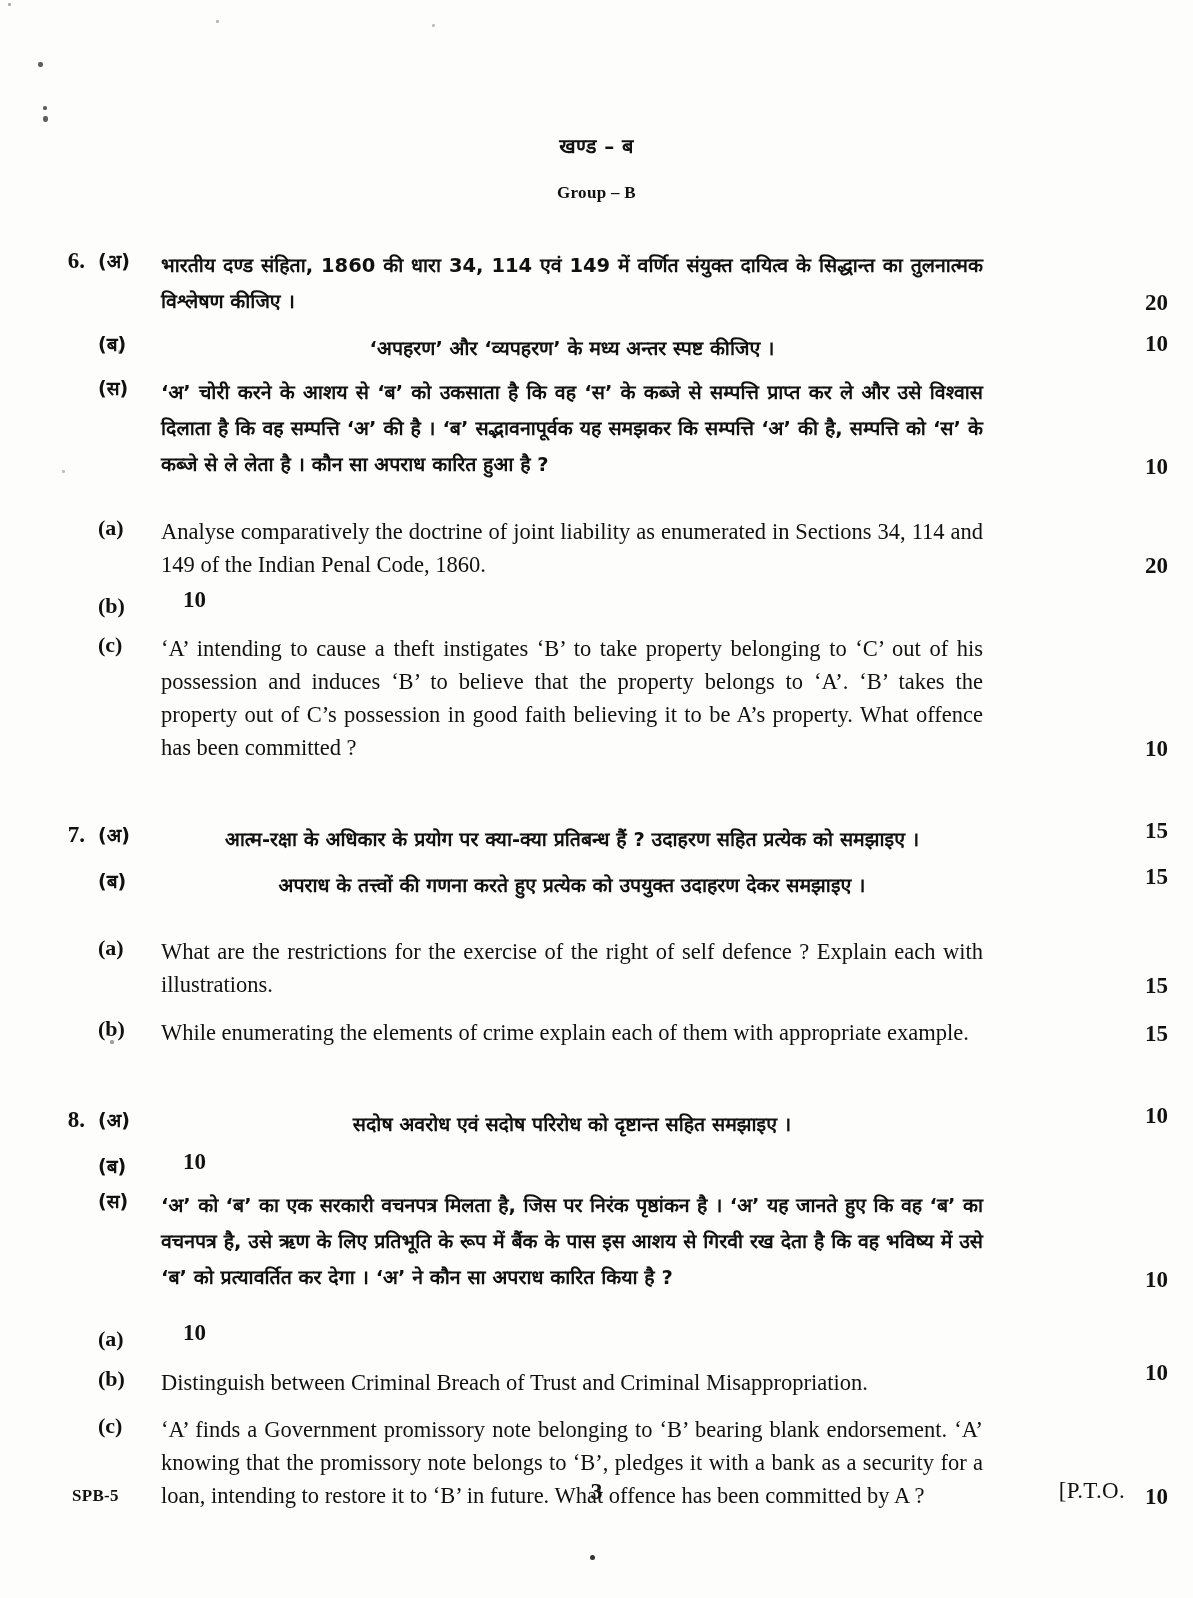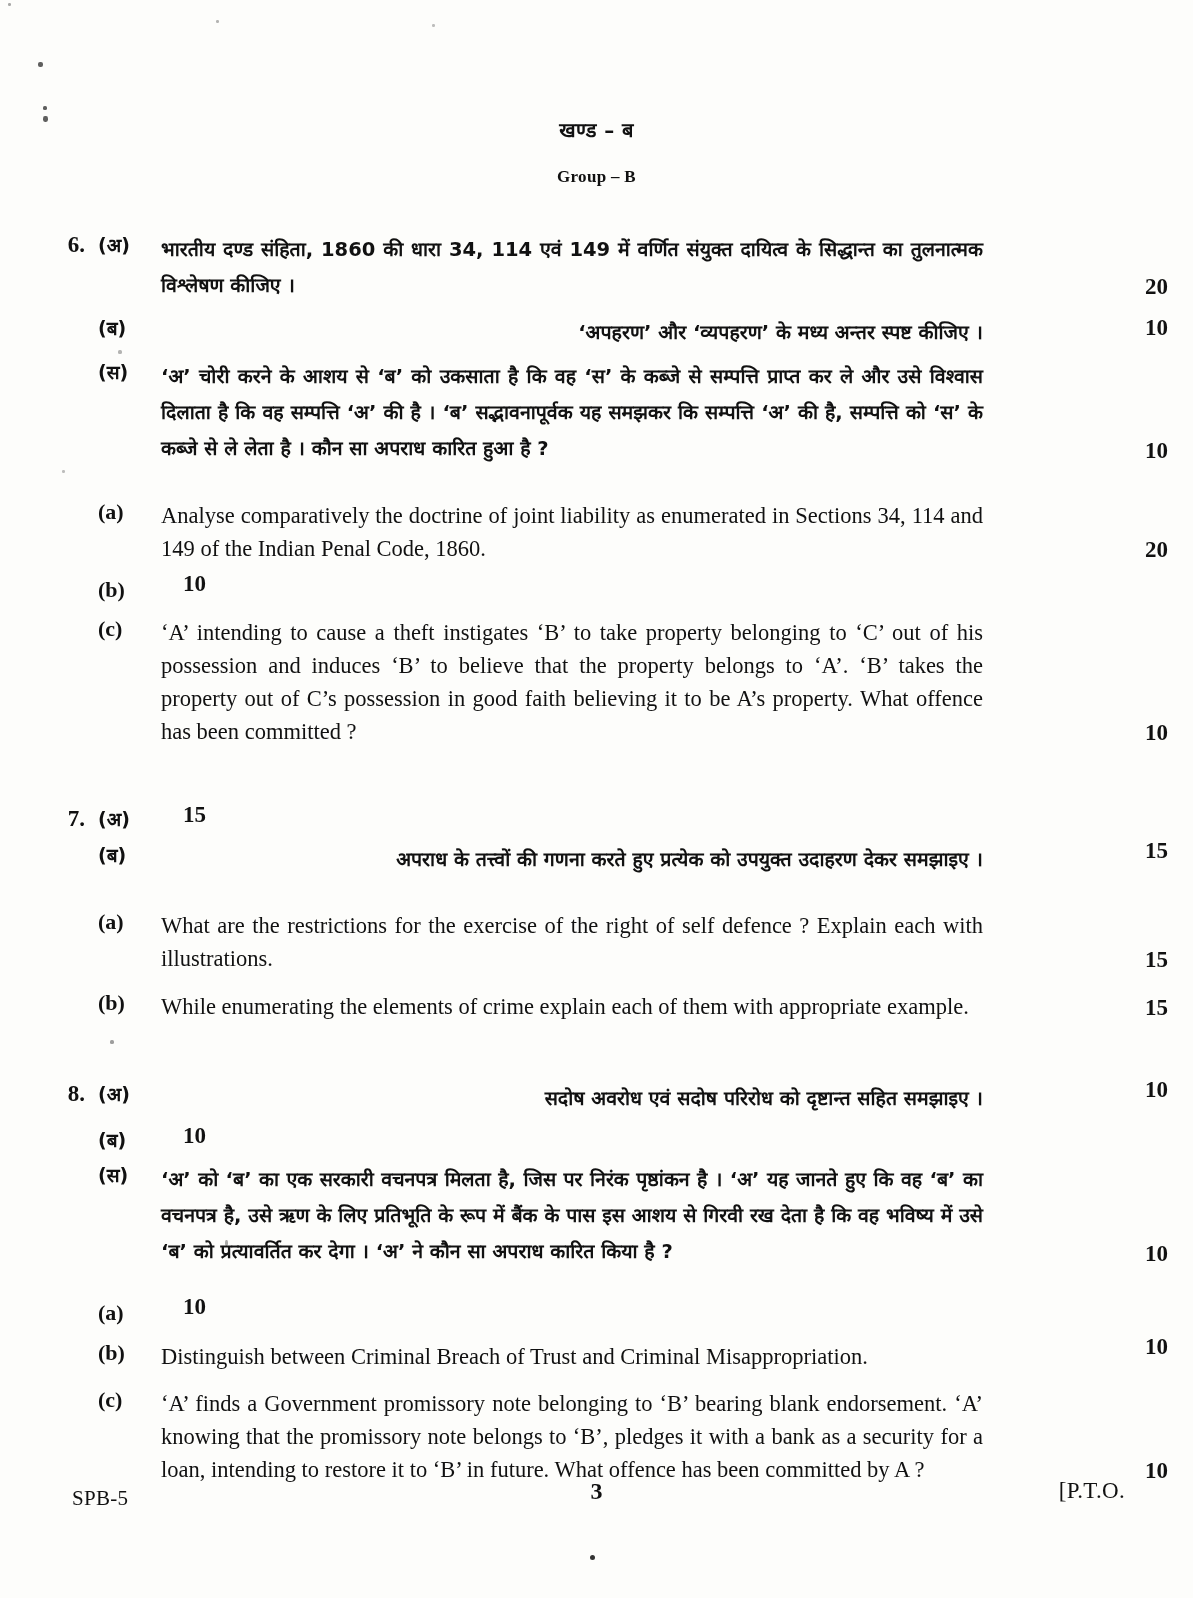--- a/index.html
+++ b/index.html
@@ -21,21 +21,21 @@
   .speck {
     position: absolute;
     background: #2a2a2a;
     border-radius: 40%;
     opacity: .75;
   }
 
   .content {
     position: absolute;
     left: 0;
-    top: 0;
+    top: 16px;
     width: 1193px;
   }
 
   
   .group-head {
     text-align: center;
     margin-top: 118px;
   }
   .group-head .hi {
     font-family: "DejaVu Sans", "Liberation Sans", sans-serif;
@@ -109,36 +109,36 @@
 
   .body-hi {
     font-family: "DejaVu Sans", "Liberation Sans", sans-serif;
     font-size: 19.5px;
     line-height: 36px;
     text-align: justify;
     text-justify: inter-word;
     width: 822px;
     font-weight: 600;
   }
-  .body-hi.nojust { text-align: right; }
+  .body-hi.nojust { text-align: center; }
 
   
   .footer {
     position: absolute;
     left: 0;
     right: 0;
     bottom: 78px;
     height: 34px;
   }
   .footer .code {
     position: absolute;
     left: 72px;
     top: 0;
-    font-size: 21px;
-    font-weight: 400;
+    font-size: 17px;
+    font-weight: 700;
     letter-spacing: .3px;
   }
   .footer .pageno {
     position: absolute;
     left: 0;
     right: 0;
     top: -8px;
     text-align: center;
     font-size: 24px;
     font-weight: 700;
@@ -239,20 +239,23 @@
         <div class="col-marks" style="align-self:flex-end;padding-bottom:2px;">10</div>
       </div>
 
     </div>
 
     <div class="qblock" style="margin-top:58px;">
 
       <div class="row">
         <div class="col-num">7.</div>
         <div class="col-lab hi">(अ)</div>
+        <div class="col-body">
+          <div class="body-hi nojust">आत्म-रक्षा के अधिकार के प्रयोग पर क्या-क्या प्रतिबन्ध हैं ? उदाहरण सहित प्रत्येक को समझाइए ।</div>
+        </div>
         <div class="col-marks" style="align-self:flex-start;margin-top:-4px;">15</div>
       </div>
 
       <div class="row" style="margin-top:10px;">
         <div class="col-num"></div>
         <div class="col-lab hi">(ब)</div>
         <div class="col-body">
           <div class="body-hi nojust">अपराध के तत्त्वों की गणना करते हुए प्रत्येक को उपयुक्त उदाहरण देकर समझाइए ।</div>
         </div>
         <div class="col-marks" style="align-self:flex-start;margin-top:-4px;">15</div>

